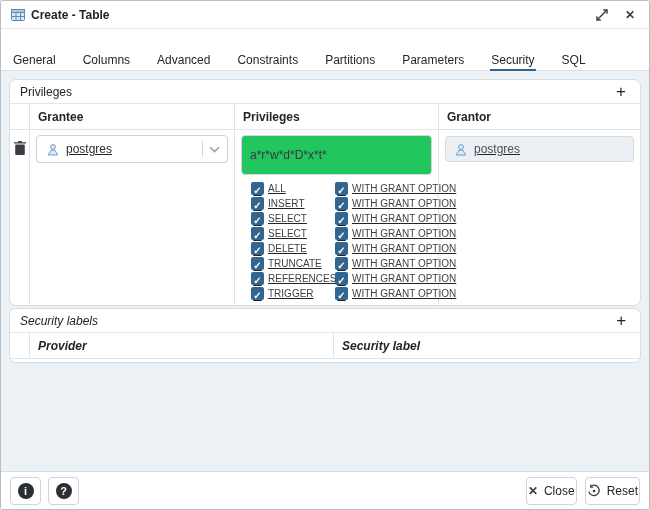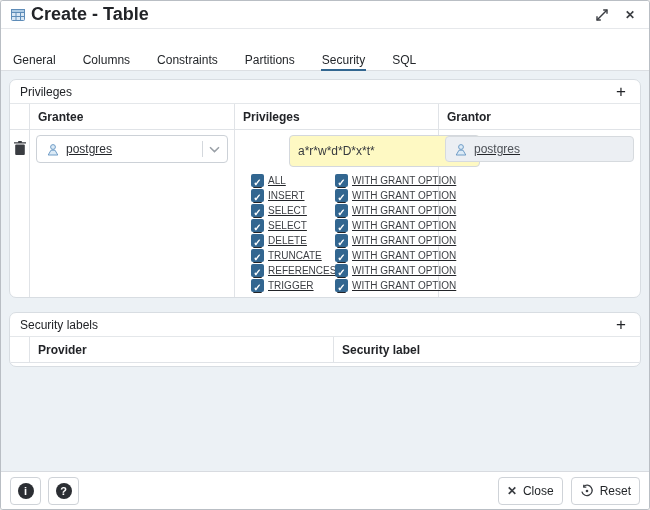--- a/index.html
+++ b/index.html
@@ -18,21 +18,21 @@
     overflow:hidden;
   }
   
   .titlebar {
     height:28px; flex:0 0 28px;
     display:flex; align-items:center;
     padding:0 12px 0 10px; gap:6px;
     background:#fff;
     border-bottom:1px solid #e6e8eb;
   }
-  .titlebar .title { font-size:18px; font-weight:700; color:#222428; }
+  .titlebar .title { font-size:12px; font-weight:700; color:#222428; }
   .win-actions { margin-left:auto; display:flex; align-items:center; gap:14px; }
   .win-btn { width:14px; height:14px; display:flex; align-items:center; justify-content:center; cursor:pointer; color:#3a3d42; }
   .close-glyph::before { content:"✕"; font-size:12px; font-weight:700; color:#3a3d42; }
   
   .tabbar {
     flex:0 0 25px;
     display:flex; align-items:stretch; gap:25px;
     padding:0 11px;
     background:#fff;
     border-bottom:1px solid #dcdfe3;
@@ -52,21 +52,21 @@
     background:#ecf1f5;
     padding:8px;
     overflow:hidden;
   }
   .section {
     background:#fff;
     border:1px solid #d8dde2;
     border-radius:7px;
     overflow:hidden;
   }
-  .section + .section { margin-top:14px; }
+  .section + .section { margin-top:2px;font-style:italic; }
   .section-header {
     display:flex; align-items:center; justify-content:space-between;
     padding:4px 10px;
     border-bottom:1px solid #e4e7ea;
     height:24px;
   }
   .section-title { font-size:12px; color:#222428; }
   .plus-btn {
     width:18px; height:18px; text-align:center;
     color:#222428; cursor:pointer; line-height:18px;
@@ -91,28 +91,27 @@
     border:1px solid #ccd1d7; border-radius:4px;
     background:#fff;
     display:flex; align-items:center;
     padding:0 7px 0 9px; gap:6px;
     font-size:12px; color:#2b2e33;
     cursor:pointer;
   }
   .select-sep { width:1px; height:16px; background:#d4d8dd; margin-left:auto; }
   
   .priv-input {
-    width:100%; height:32px;
-    background:#fef9c3;
+    width:100%; height:40px;
+    background:#22c55e;
     border:1px solid #d4d8dd; border-radius:4px;
     padding:0 8px;
     font-family:"Liberation Sans", sans-serif;
     font-size:12px; color:#36393e;
     outline:none;
-    margin-left:48px;
   }
   
   .cb-grid {
     margin-top:7px; margin-left:2px;
     display:grid; grid-template-columns:84px auto;
     row-gap:2px; column-gap:0;
   }
   .cb-item { display:flex; align-items:center; gap:4px; height:13px;margin-left:8px; }
   .cb {
     width:13px; height:13px; flex:0 0 13px;
@@ -151,21 +150,21 @@
     width:16px; height:16px; border-radius:50%;
     background:#2b2e33; color:#fff;
     font-size:11px; line-height:16px; text-align:center; font-weight:700;
   }
   .btn-group { margin-left:auto; display:flex; gap:8px; }
   .btn {
     height:28px;
     border:1px solid #cfd3d8; border-radius:4px;
     background:#fff;
     display:flex; align-items:center; gap:6px;
-    padding:0 8px;
+    padding:0 1px;
     font-size:12px; color:#232629;
     cursor:pointer;
   }
   .btn .x-glyph::before { content:"✕"; font-size:12px; font-weight:600; color:#3a3d42; }
   .btn.primary { background:#326690; border-color:#28577d; color:#fff; font-weight:400; }
 </style>
 </head>
 <body>
 
 <div class="dialog">
@@ -189,22 +188,24 @@
             <path d="M1 7.2V11h3.8"></path>
         </svg>
       </span>
       <span class="win-btn close-glyph"></span>
     </div>
   </div>
 
   <div class="tabbar">
     <div class="tab">General</div>
     <div class="tab">Columns</div>
+    <div class="tab">Advanced</div>
     <div class="tab">Constraints</div>
     <div class="tab">Partitions</div>
+    <div class="tab">Parameters</div>
     <div class="tab active">Security</div>
     <div class="tab">SQL</div>
   </div>
 
   <div class="content">
 
     <div class="section">
       <div class="section-header">
         <span class="section-title">Privileges</span>
         <span class="plus-btn"></span>

